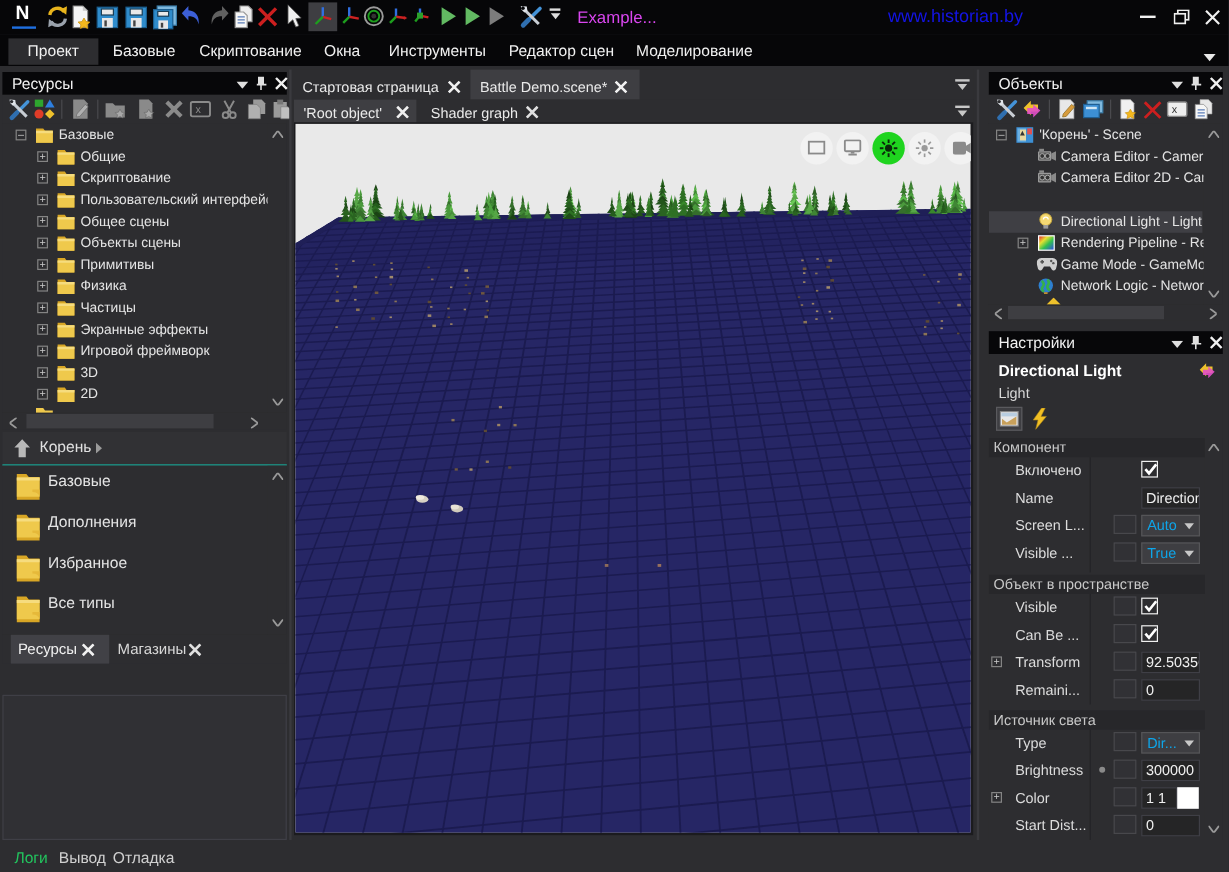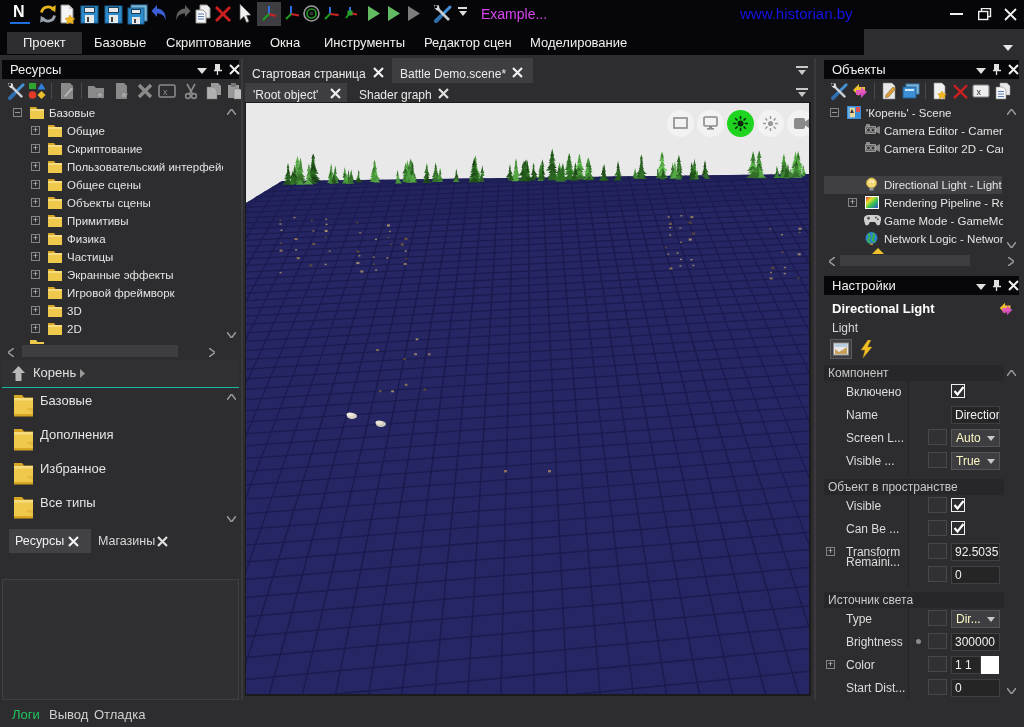--- a/index.html
+++ b/index.html
@@ -1,27 +1,27 @@
 <!DOCTYPE html>
 <html><head><meta charset="utf-8"><style>
 *{margin:0;padding:0;box-sizing:border-box}
 html,body{width:1024px;height:727px;overflow:hidden;background:#2d2d30;font-family:"Liberation Sans",sans-serif}
 .abs{position:absolute}
 #win{position:relative;width:1024px;height:727px;background:#2d2d30}
 .titlebar{position:absolute;left:0;top:0;width:1024px;height:29px;background:#060608}
-.menubar{position:absolute;left:0;top:29px;width:864px;height:26px;background:#060608}
+.menubar{position:absolute;left:0;top:29px;width:1024px;height:26px;background:#060608}
 .menu-item{position:absolute;top:3px;height:22px;line-height:22px;color:#f1f1f1;font-size:13px}
 .mi-active{background:#2d2d30;padding:0 16px}
 .phead{position:absolute;background:#070709;color:#f1f1f1;font-size:13px}
 .phead .t{position:absolute;left:8px;top:2px}
 .tree-row{position:absolute;height:18px;line-height:18px;color:#e4e4e4;font-size:11.5px;white-space:nowrap}
 .exp{position:absolute;width:9px;height:9px;border:1px solid #848484;background:#2d2d30;font-size:9px;line-height:7px;text-align:center;color:#ccc}
 .tabtxt{color:#eaeaea;font-size:12px}
 .fld{position:absolute;background:#252526;border:1px solid #3f3f46;color:#f0f0f0;font-size:12px;line-height:16px;padding-left:3px;white-space:nowrap;overflow:hidden}
-.drp{position:absolute;background:#3e3e42;border:1px solid #555558;color:#fef9c3;font-size:12px;line-height:16px;padding-left:4px;white-space:nowrap}
+.drp{position:absolute;background:#3e3e42;border:1px solid #555558;color:#0ea5e9;font-size:12px;line-height:16px;padding-left:4px;white-space:nowrap}
 .sq{position:absolute;background:#313135;border:1px solid #48484c}
 .lbl{position:absolute;color:#dcdcdc;font-size:12px;white-space:nowrap;overflow:hidden}
 .sect{position:absolute;background:#27272a;color:#c8c8c8;font-size:12px;padding-left:4px;line-height:16px}
 .chk{position:absolute;width:14px;height:14px;background:#2d2d30;border:1.5px solid #f0f0f0}
 .chk svg{position:absolute;left:0px;top:0px}
 </style></head><body>
 <div id="win">
 <div class="titlebar">
  <div class="abs" style="left:13px;top:3px;color:#fff;font-size:16px;font-weight:bold">N</div>
  <div class="abs" style="left:10px;top:22px;width:20px;height:2px;background:#1f6fe0"></div>
@@ -1504,21 +1504,21 @@
       <div class="sq" style="left:104px;top:225px;width:19px;height:16px"></div>
       <div class="chk" style="left:127px;top:226px">
         <svg width="14" height="13" viewBox="0 0 14 13">
           <path d="M2.5 6 L5.5 9.5 L11.5 2" stroke="#fff" stroke-width="2.2" fill="none"></path>
         </svg>
       </div>
 <span class="exp" style="left:2px;top:252px">+</span>
       <div class="lbl" style="left:22px;top:250px;width:62px">Transform</div>
       <div class="sq" style="left:104px;top:248px;width:19px;height:16px"></div>
       <div class="fld" style="left:127px;top:248px;width:49px;height:18px">92.50356</div>
-<div class="lbl" style="left:22px;top:260px;width:62px">Remaini...</div>
+<div class="lbl" style="left:22px;top:273px;width:62px">Remaini...</div>
       <div class="sq" style="left:104px;top:271px;width:19px;height:16px"></div>
       <div class="fld" style="left:127px;top:271px;width:49px;height:18px">0</div>
 <div class="sect" style="left:0px;top:297px;width:180px;height:16px">Источник света</div>
 <div class="abs" style="left:84px;top:313px;width:1px;height:92px;background:#242427"></div>
 <div class="lbl" style="left:22px;top:317px;width:62px">Type</div>
       <div class="sq" style="left:104px;top:315px;width:19px;height:16px"></div>
       <div class="drp" style="left:127px;top:315px;width:49px;height:18px">Dir...<span style="position:absolute;right:4px;top:6px;width:0;height:0;border-left:4px solid transparent;border-right:4px solid transparent;border-top:5px solid #c8c8c8"></span></div>
 <div class="lbl" style="left:22px;top:340px;width:62px">Brightness</div>
       <div class="abs" style="left:92px;top:344px;width:5px;height:5px;border-radius:3px;background:#8a8a8a"></div>
       <div class="sq" style="left:104px;top:338px;width:19px;height:16px"></div>

